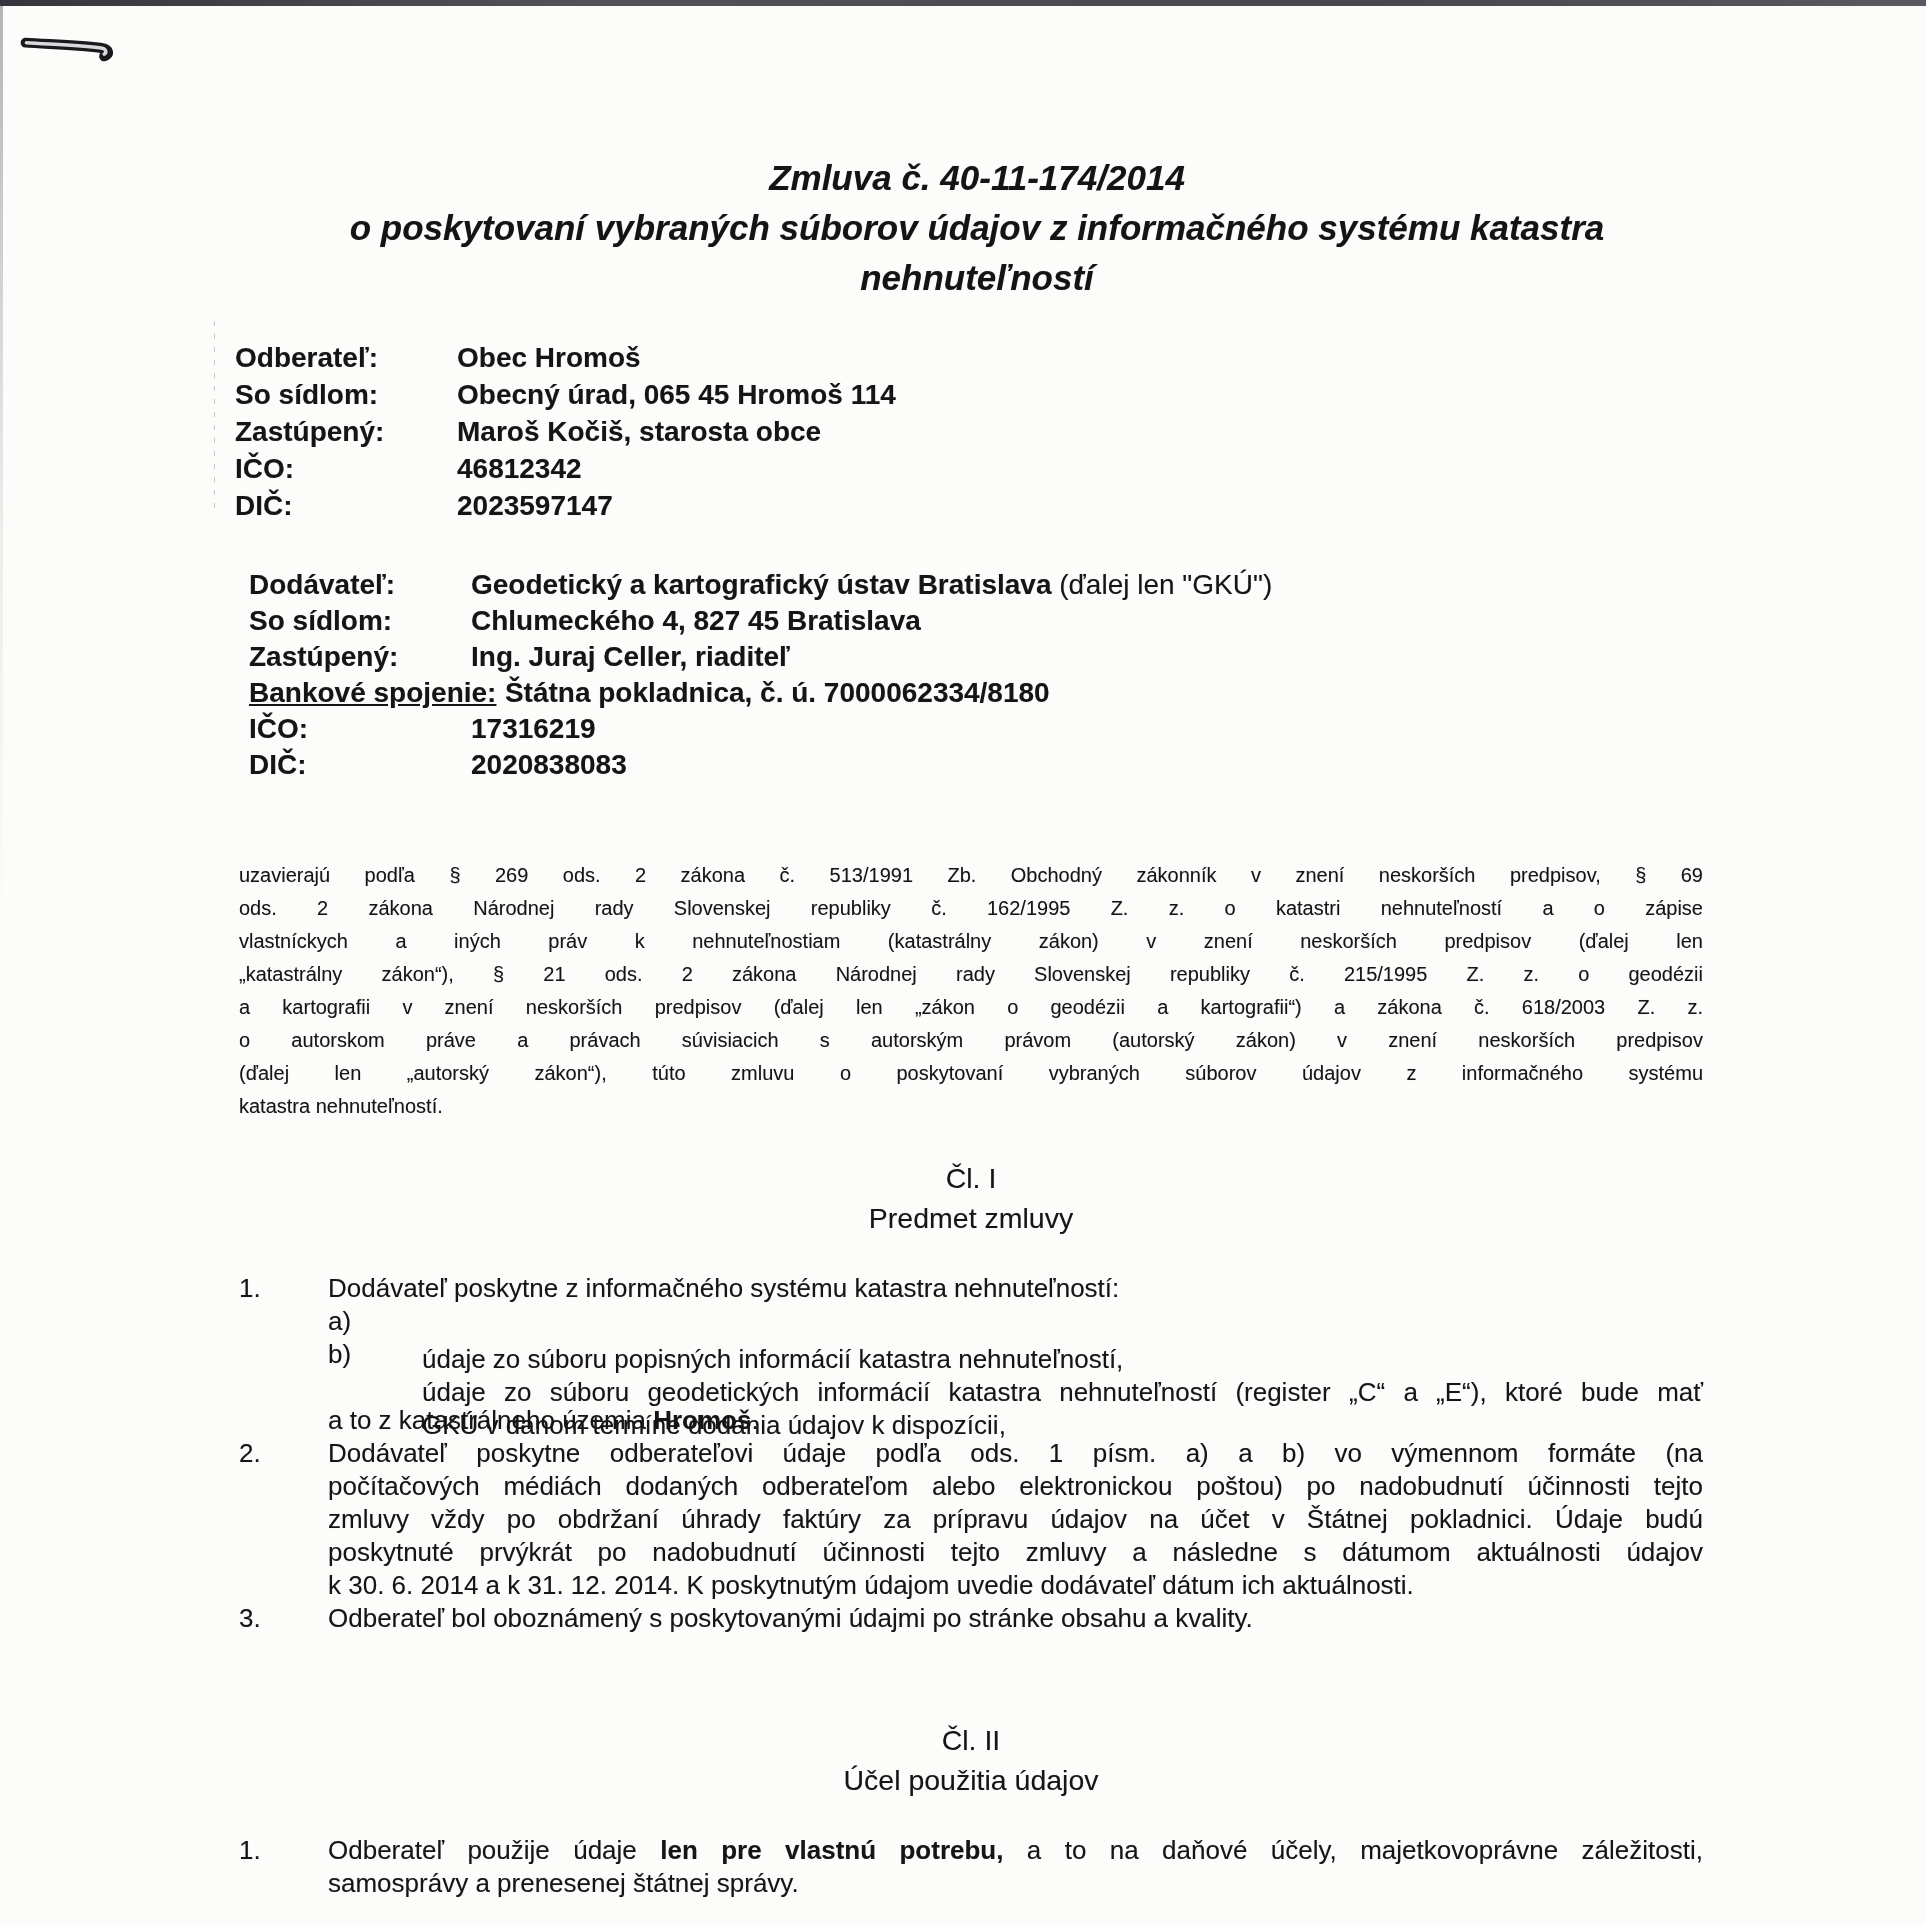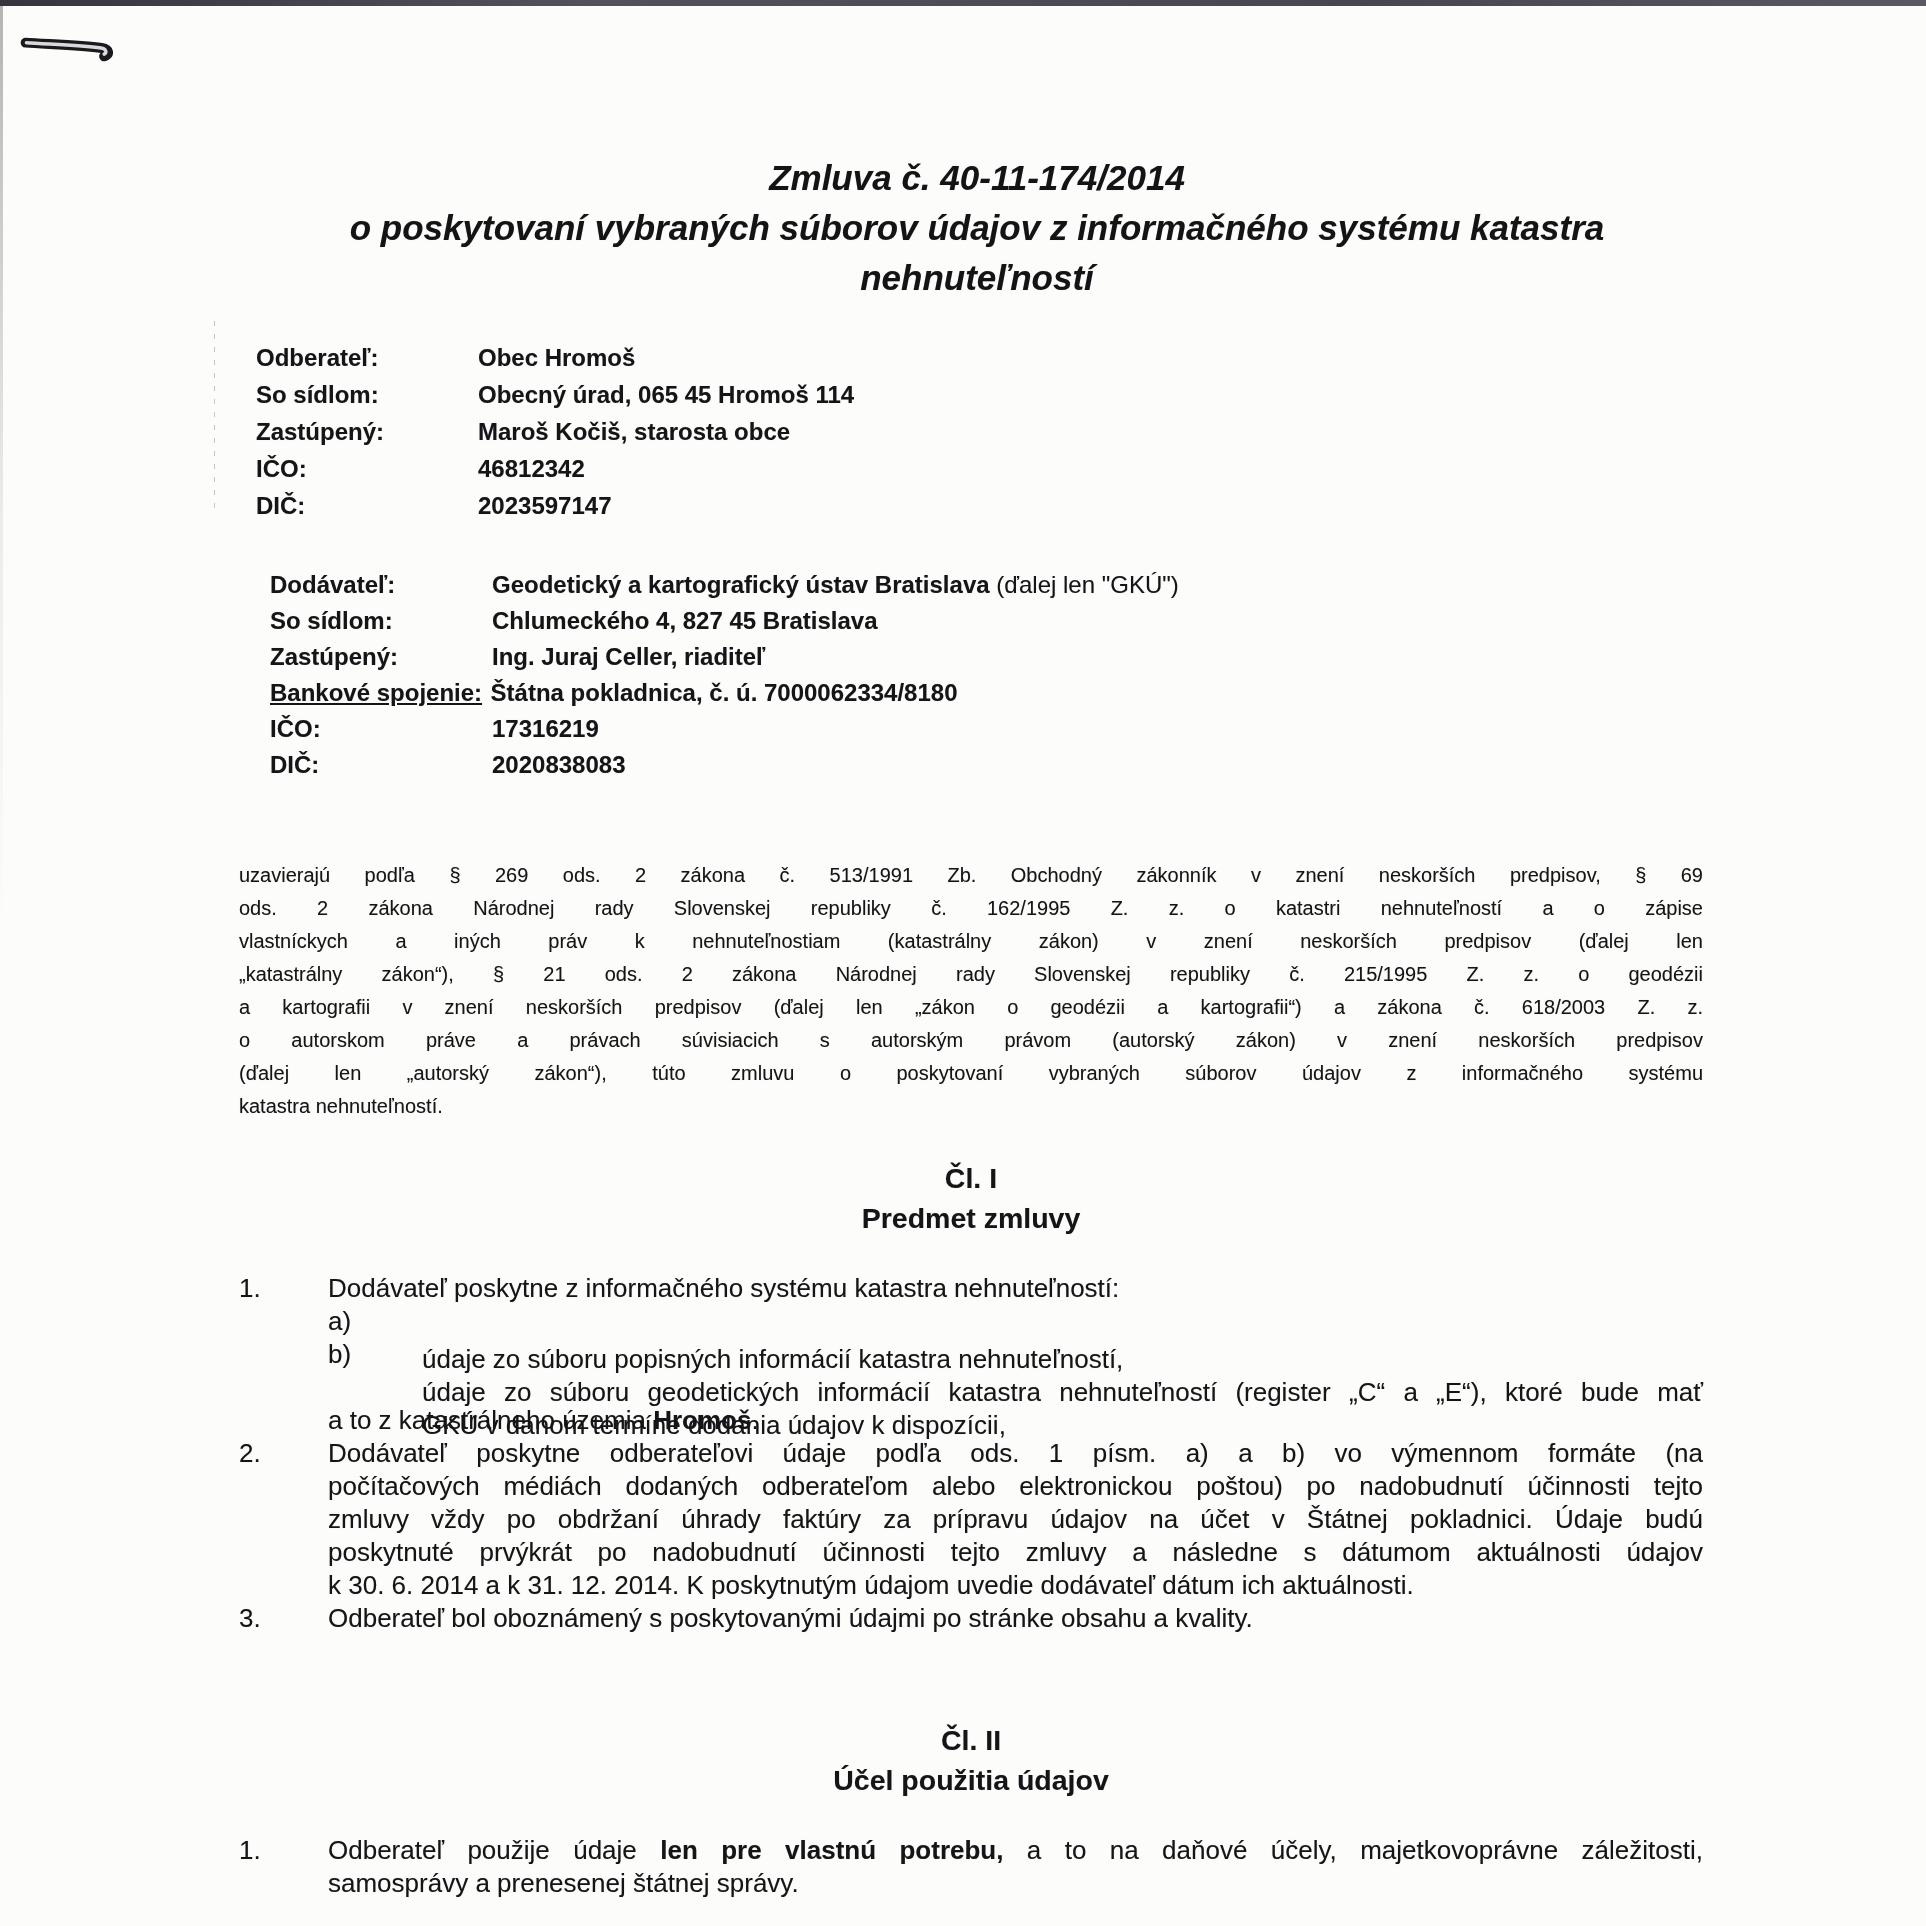--- a/index.html
+++ b/index.html
@@ -15,39 +15,39 @@
     background:linear-gradient(180deg,rgba(110,110,115,.5),rgba(160,160,165,.18) 55%,rgba(180,180,185,0));}
   .scan-dash{position:absolute;left:214px;top:321px;width:1.2px;height:195px;
     background:repeating-linear-gradient(180deg,rgba(130,130,135,.45) 0 5.4px,rgba(0,0,0,0) 5.4px 13px);}
   .scan-mark{position:absolute;left:18.5px;top:32px;width:97px;height:32px;}
 
   
   .title{position:absolute;left:0;top:153px;width:100%;text-align:center;
     font-size:35px;line-height:50px;font-weight:bold;font-style:italic;color:#141416;}
 
   
-  .party{position:absolute;left:256px;width:1541px;font-size:24px;font-weight:bold;white-space:nowrap;}
+  .party{position:absolute;left:235px;width:1541px;font-size:28px;font-weight:bold;white-space:nowrap;}
   .party--customer{top:339px;}
   .party--supplier{top:567px;}
   .party--customer .prow{height:37px;line-height:37px;}
   .party--supplier .prow{height:36px;line-height:36px;margin-left:14px;}
   .plabel{display:inline-block;min-width:222px;}
   .prow.inline .plabel{min-width:0;margin-right:8.5px;text-decoration:underline;}
   .psuffix{font-weight:normal;}
 
   
   .preamble{position:absolute;left:239px;top:859px;width:1464px;}
   .bline{height:33px;line-height:33px;font-size:20px;}
   .bline.j{text-align:justify;text-align-last:justify;}
 
   
   .article{position:absolute;left:239px;width:1464px;}
   .article--cl1{top:1158px;}
   .article--cl2{top:1720px;}
-  .h{text-align:center;font-weight:bold;font-size:28.5px;line-height:40px;}
+  .h{text-align:center;font-weight:normal;font-size:28.5px;line-height:40px;}
   .abody{margin-top:34px;}
   .line{position:relative;height:33px;line-height:33px;font-size:26px;}
   .line .m{position:absolute;left:0;top:0;}
   .line.lvl-sub .m{left:89px;}
   .line .t{position:absolute;top:0;right:0;}
   .line.lvl-item .t,.line.lvl-item-cont .t{left:89px;}
   .line.lvl-sub .t,.line.lvl-sub-cont .t{left:183px;margin-top:38px;}
   .line.j .t{text-align:justify;text-align-last:justify;}
 </style>
 </head>

